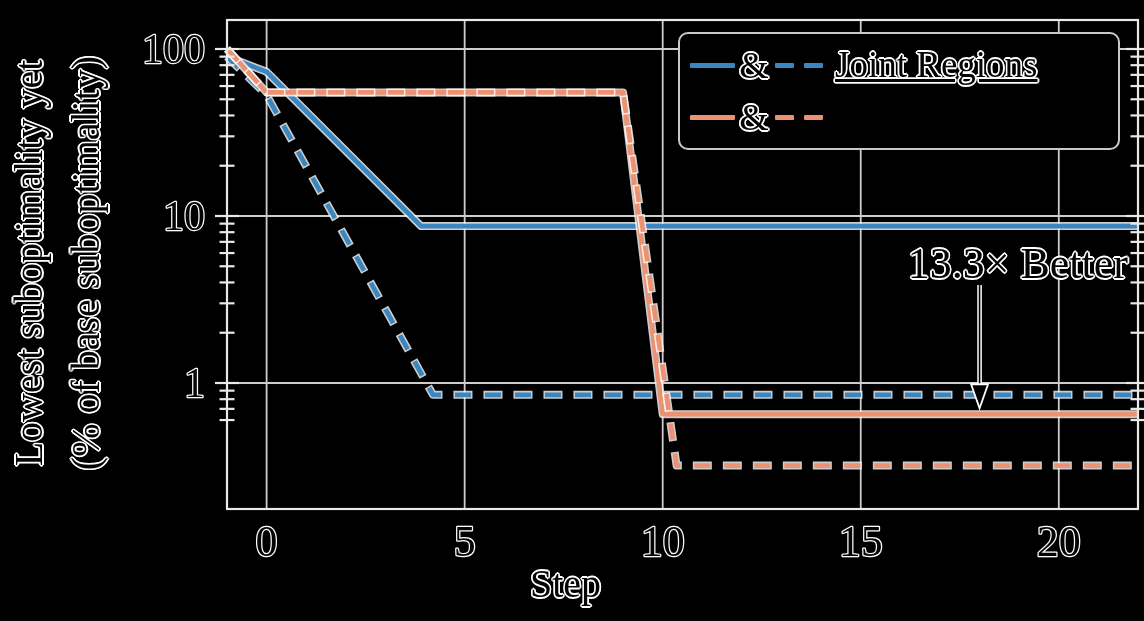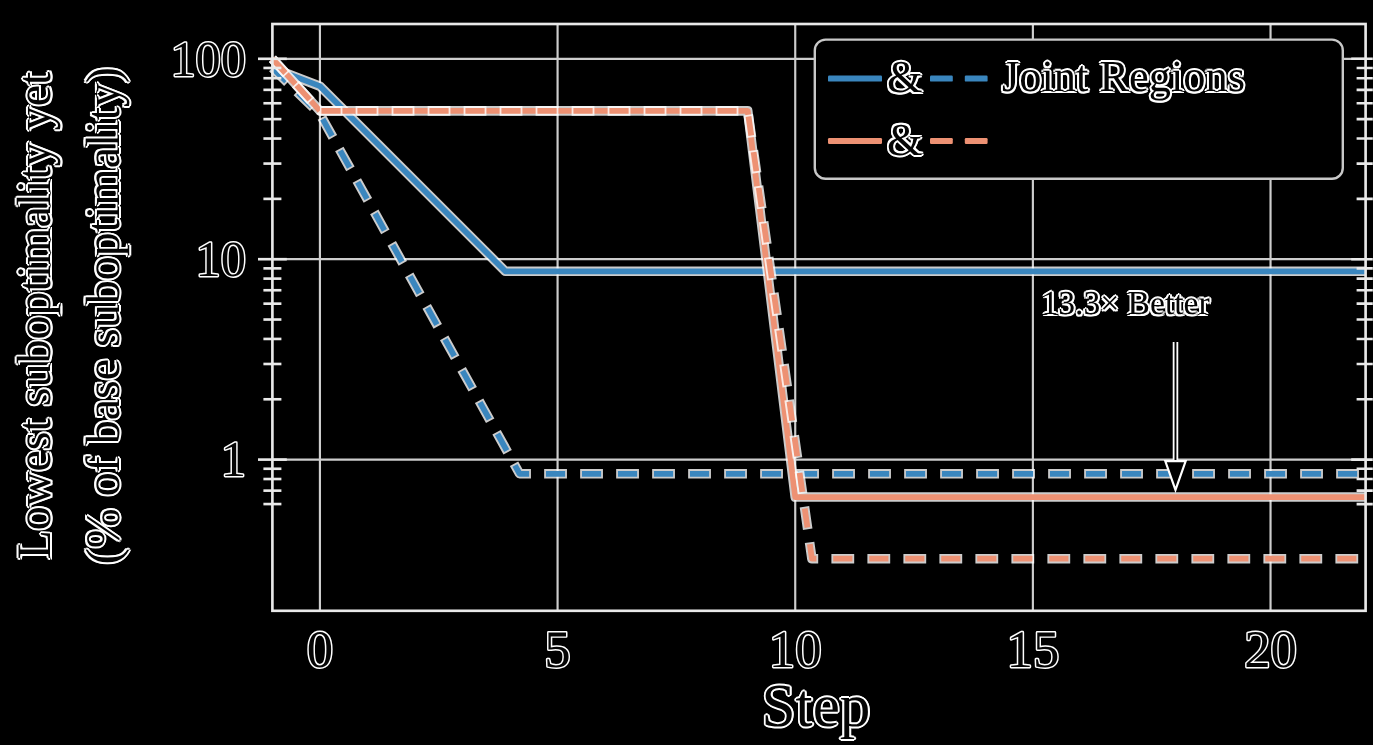--- a/index.html
+++ b/index.html
@@ -5,33 +5,33 @@
   html,body{margin:0;padding:0;background:#000;}
   body{position:relative;width:1144px;height:621px;overflow:hidden;
        font-family:"Liberation Serif","DejaVu Serif",serif;}
   #chart{position:absolute;left:0;top:0;}
   
   .otext{color:#050505;
     text-shadow:-1.6px 0 #fff,1.6px 0 #fff,0 -1.6px #fff,0 1.6px #fff,
                 -1.2px -1.2px #fff,1.2px -1.2px #fff,-1.2px 1.2px #fff,1.2px 1.2px #fff;}
   .ylabel-block{position:absolute;left:-223px;top:206px;width:560px;height:114px;
     transform:rotate(-90deg);text-align:center;font-size:40px;line-height:57px;white-space:nowrap;}
-  .xlabel-step{position:absolute;left:530px;top:560px;width:300px;text-align:center;font-size:51px;}
-  .annotation-text{position:absolute;left:787px;top:238px;width:302px;text-align:center;
-    font-size:28px;white-space:nowrap;}
+  .xlabel-step{position:absolute;left:530px;top:560px;width:300px;font-size:40px;}
+  .annotation-text{position:absolute;left:826px;top:238px;width:302px;text-align:right;
+    font-size:44px;white-space:nowrap;}
   .legend{position:absolute;left:678px;top:32px;width:442px;height:118px;box-sizing:border-box;
     background:#000;border:2.5px solid #c8c8c8;border-radius:10px;
     display:flex;flex-direction:column;justify-content:space-between;padding:7px 0 7px 10px;}
   .legend-row{display:flex;align-items:center;height:48px;}
   .sw{display:inline-block;height:5px;border-radius:1px;}
   .sw-solid{width:45px;}
   .joiner{font-size:38px;margin:0 6px 0 4px;width:30px;text-align:center;line-height:40px;}
   .sw-dashes{display:inline-flex;gap:10px;margin-right:12px;}
   .sw-dashes .sw{width:19px;}
-  .legend-label{font-size:37px;line-height:40px;white-space:nowrap;}
+  .legend-label{font-size:37px;line-height:40px;white-space:nowrap;text-decoration:underline;}
 </style>
 </head>
 <body>
 
 <svg id="chart" width="1144" height="621">
     <line x1="266.60869565217394" y1="20" x2="266.60869565217394" y2="509" stroke="#cdcdcd" stroke-width="1.8"></line>
     <line x1="464.6521739130435" y1="20" x2="464.6521739130435" y2="509" stroke="#cdcdcd" stroke-width="1.8"></line>
     <line x1="662.695652173913" y1="20" x2="662.695652173913" y2="509" stroke="#cdcdcd" stroke-width="1.8"></line>
     <line x1="860.7391304347826" y1="20" x2="860.7391304347826" y2="509" stroke="#cdcdcd" stroke-width="1.8"></line>
     <line x1="1058.782608695652" y1="20" x2="1058.782608695652" y2="509" stroke="#cdcdcd" stroke-width="1.8"></line>

